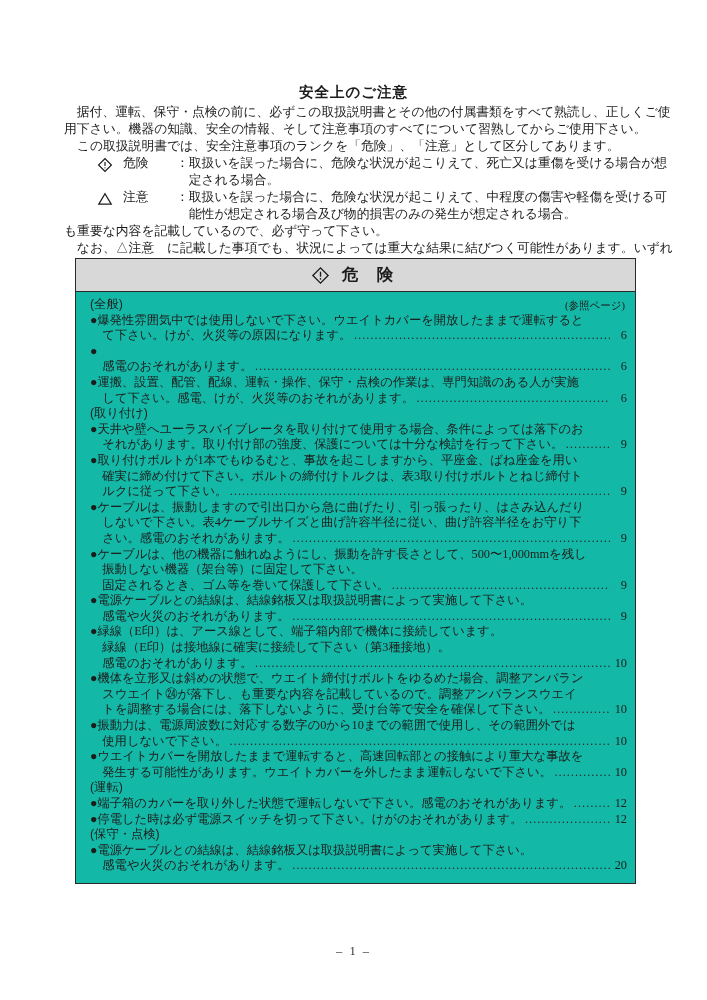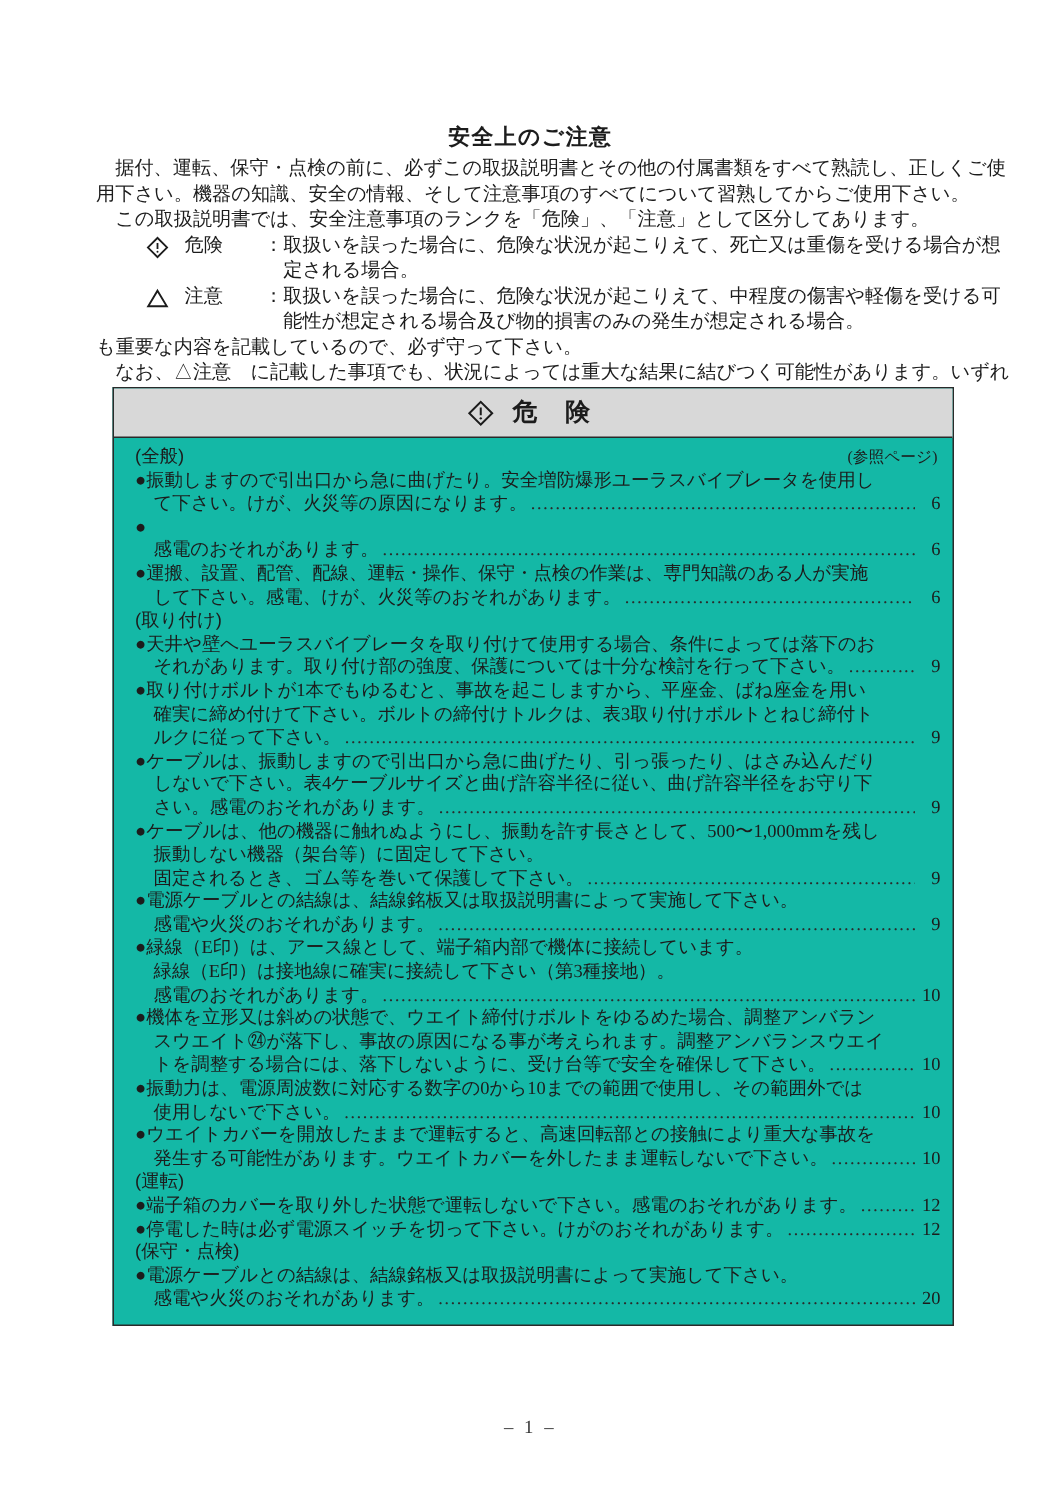--- a/index.html
+++ b/index.html
@@ -121,21 +121,21 @@
         </svg>
       </span>
       <span>危 険</span>
     </div>
     <div class="box-content" id="box-content">
       <span class="ref-label">(参照ページ)</span>
     <div class="sec-heading">(全般)</div>
         <div class="item">
           <div class="line">
             <span class="bullet">●</span>
-            <span class="txt">振動しますので引出口から急に曲げたり。安全増防爆形ユーラスバイブレータを使用し</span>
+            <span class="txt">爆発性雰囲気中では使用しないで下さい。ウエイトカバーを開放したままで運転すると</span>
           </div>
           <div class="line cont">
             <span class="txt">て下さい。けが、火災等の原因になります。</span>
             <span class="leader"></span>
             <span class="pg">6</span>
           </div>
         </div>
         <div class="item">
           <div class="line">
             <span class="bullet">●</span>
@@ -235,21 +235,21 @@
             <span class="leader"></span>
             <span class="pg">10</span>
           </div>
         </div>
         <div class="item">
           <div class="line">
             <span class="bullet">●</span>
             <span class="txt">機体を立形又は斜めの状態で、ウエイト締付けボルトをゆるめた場合、調整アンバラン</span>
           </div>
           <div class="line cont">
-            <span class="txt">スウエイト㉔が落下し、事故の原因になる事が考えられます。調整アンバランスウエイ</span>
+            <span class="txt">スウエイト㉔が落下し、も重要な内容を記載しているので。調整アンバランスウエイ</span>
           </div>
           <div class="line cont">
             <span class="txt">トを調整する場合には、落下しないように、受け台等で安全を確保して下さい。</span>
             <span class="leader"></span>
             <span class="pg">10</span>
           </div>
         </div>
         <div class="item">
           <div class="line">
             <span class="bullet">●</span>

